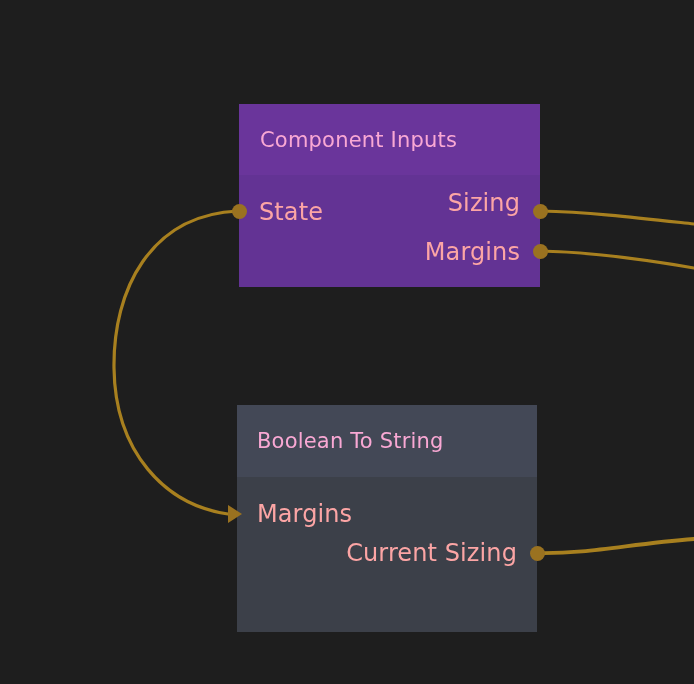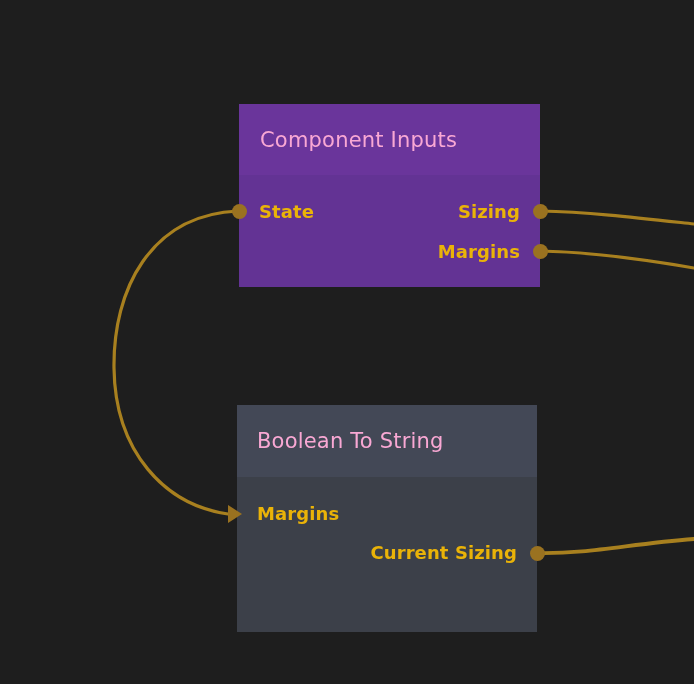--- a/index.html
+++ b/index.html
@@ -55,23 +55,23 @@
     box-sizing: border-box;
   }
   .port-row {
     position: absolute;
     height: 24px;
     display: flex;
     align-items: center;
     white-space: nowrap;
   }
   .port-label {
-    color: #eab308;
-    font-size: 18px;
-    font-weight: 700;
+    color: #fca5a5;
+    font-size: 24px;
+    font-weight: 400;
     letter-spacing: 0.1px;
     line-height: 24px;
   }
   .port-in {
     left: 20px;
   }
   .port-out {
     right: 20px;
     justify-content: flex-end;
   }
@@ -150,21 +150,21 @@
     <div class="node-header">
       <span class="node-title">Component Inputs</span>
     </div>
 
     <div class="node-body">
 
       <div class="port-row port-in" style="top: 25px;">
         <span class="port-label">State</span>
       </div>
 
-      <div class="port-row port-out" style="top: 25px;">
+      <div class="port-row port-out" style="top: 16px;">
         <span class="port-label">Sizing</span>
       </div>
 
       <div class="port-row port-out" style="top: 65px; align-items: center;">
         <span class="port-label">Margins</span>
       </div>
     </div>
 
     <span class="port-dot" style="left: -7.5px; top: 99.5px;"></span>
     <span class="port-dot" style="left: 293.5px; top: 99.5px;"></span>

